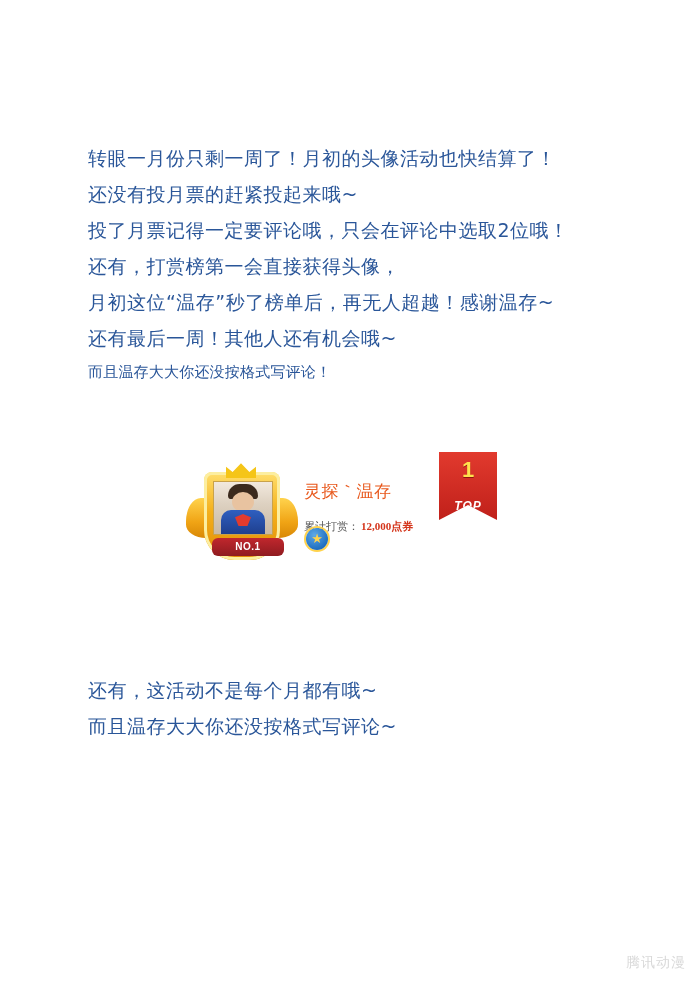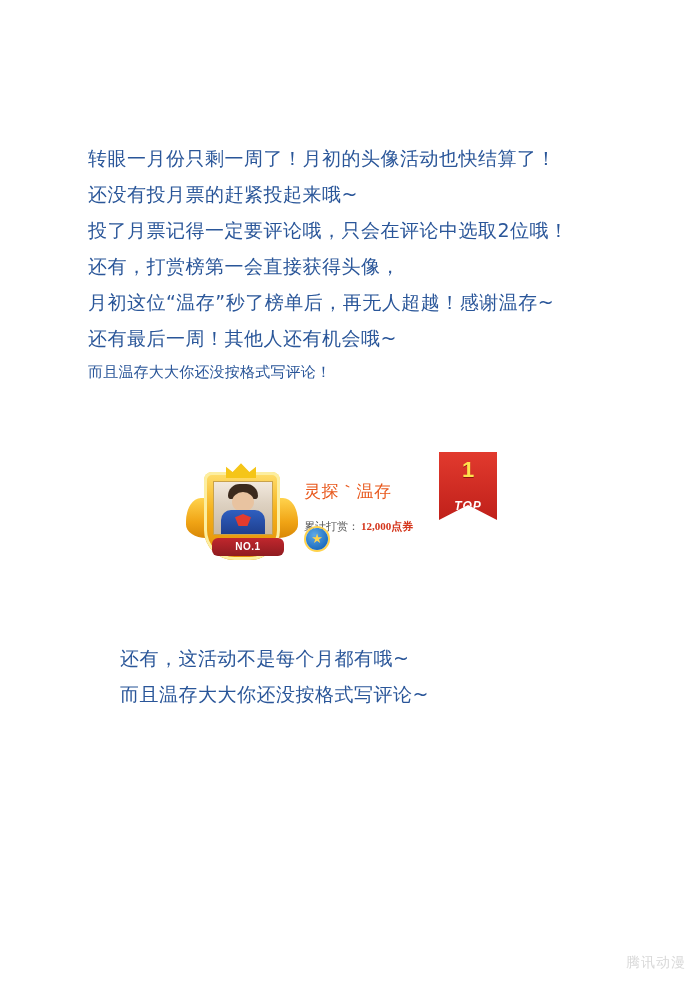--- a/index.html
+++ b/index.html
@@ -25,23 +25,22 @@
     position: absolute;
     left: 88px;
     color: #2f5496;
     font-family: "DejaVu Sans", "Liberation Sans", sans-serif;
   }
   #block-top {
     top: 140px;
     width: 560px;
   }
   #block-bottom {
-    top: 640px;
+    top: 672px;
     width: 560px;
-    margin-left: 32px;
   }
   .line {
     font-size: 19px;
     line-height: 36px;
     letter-spacing: 0.5px;
     white-space: nowrap;
     color: #2a5699;
   }
   .line.small {
     font-size: 15px;

